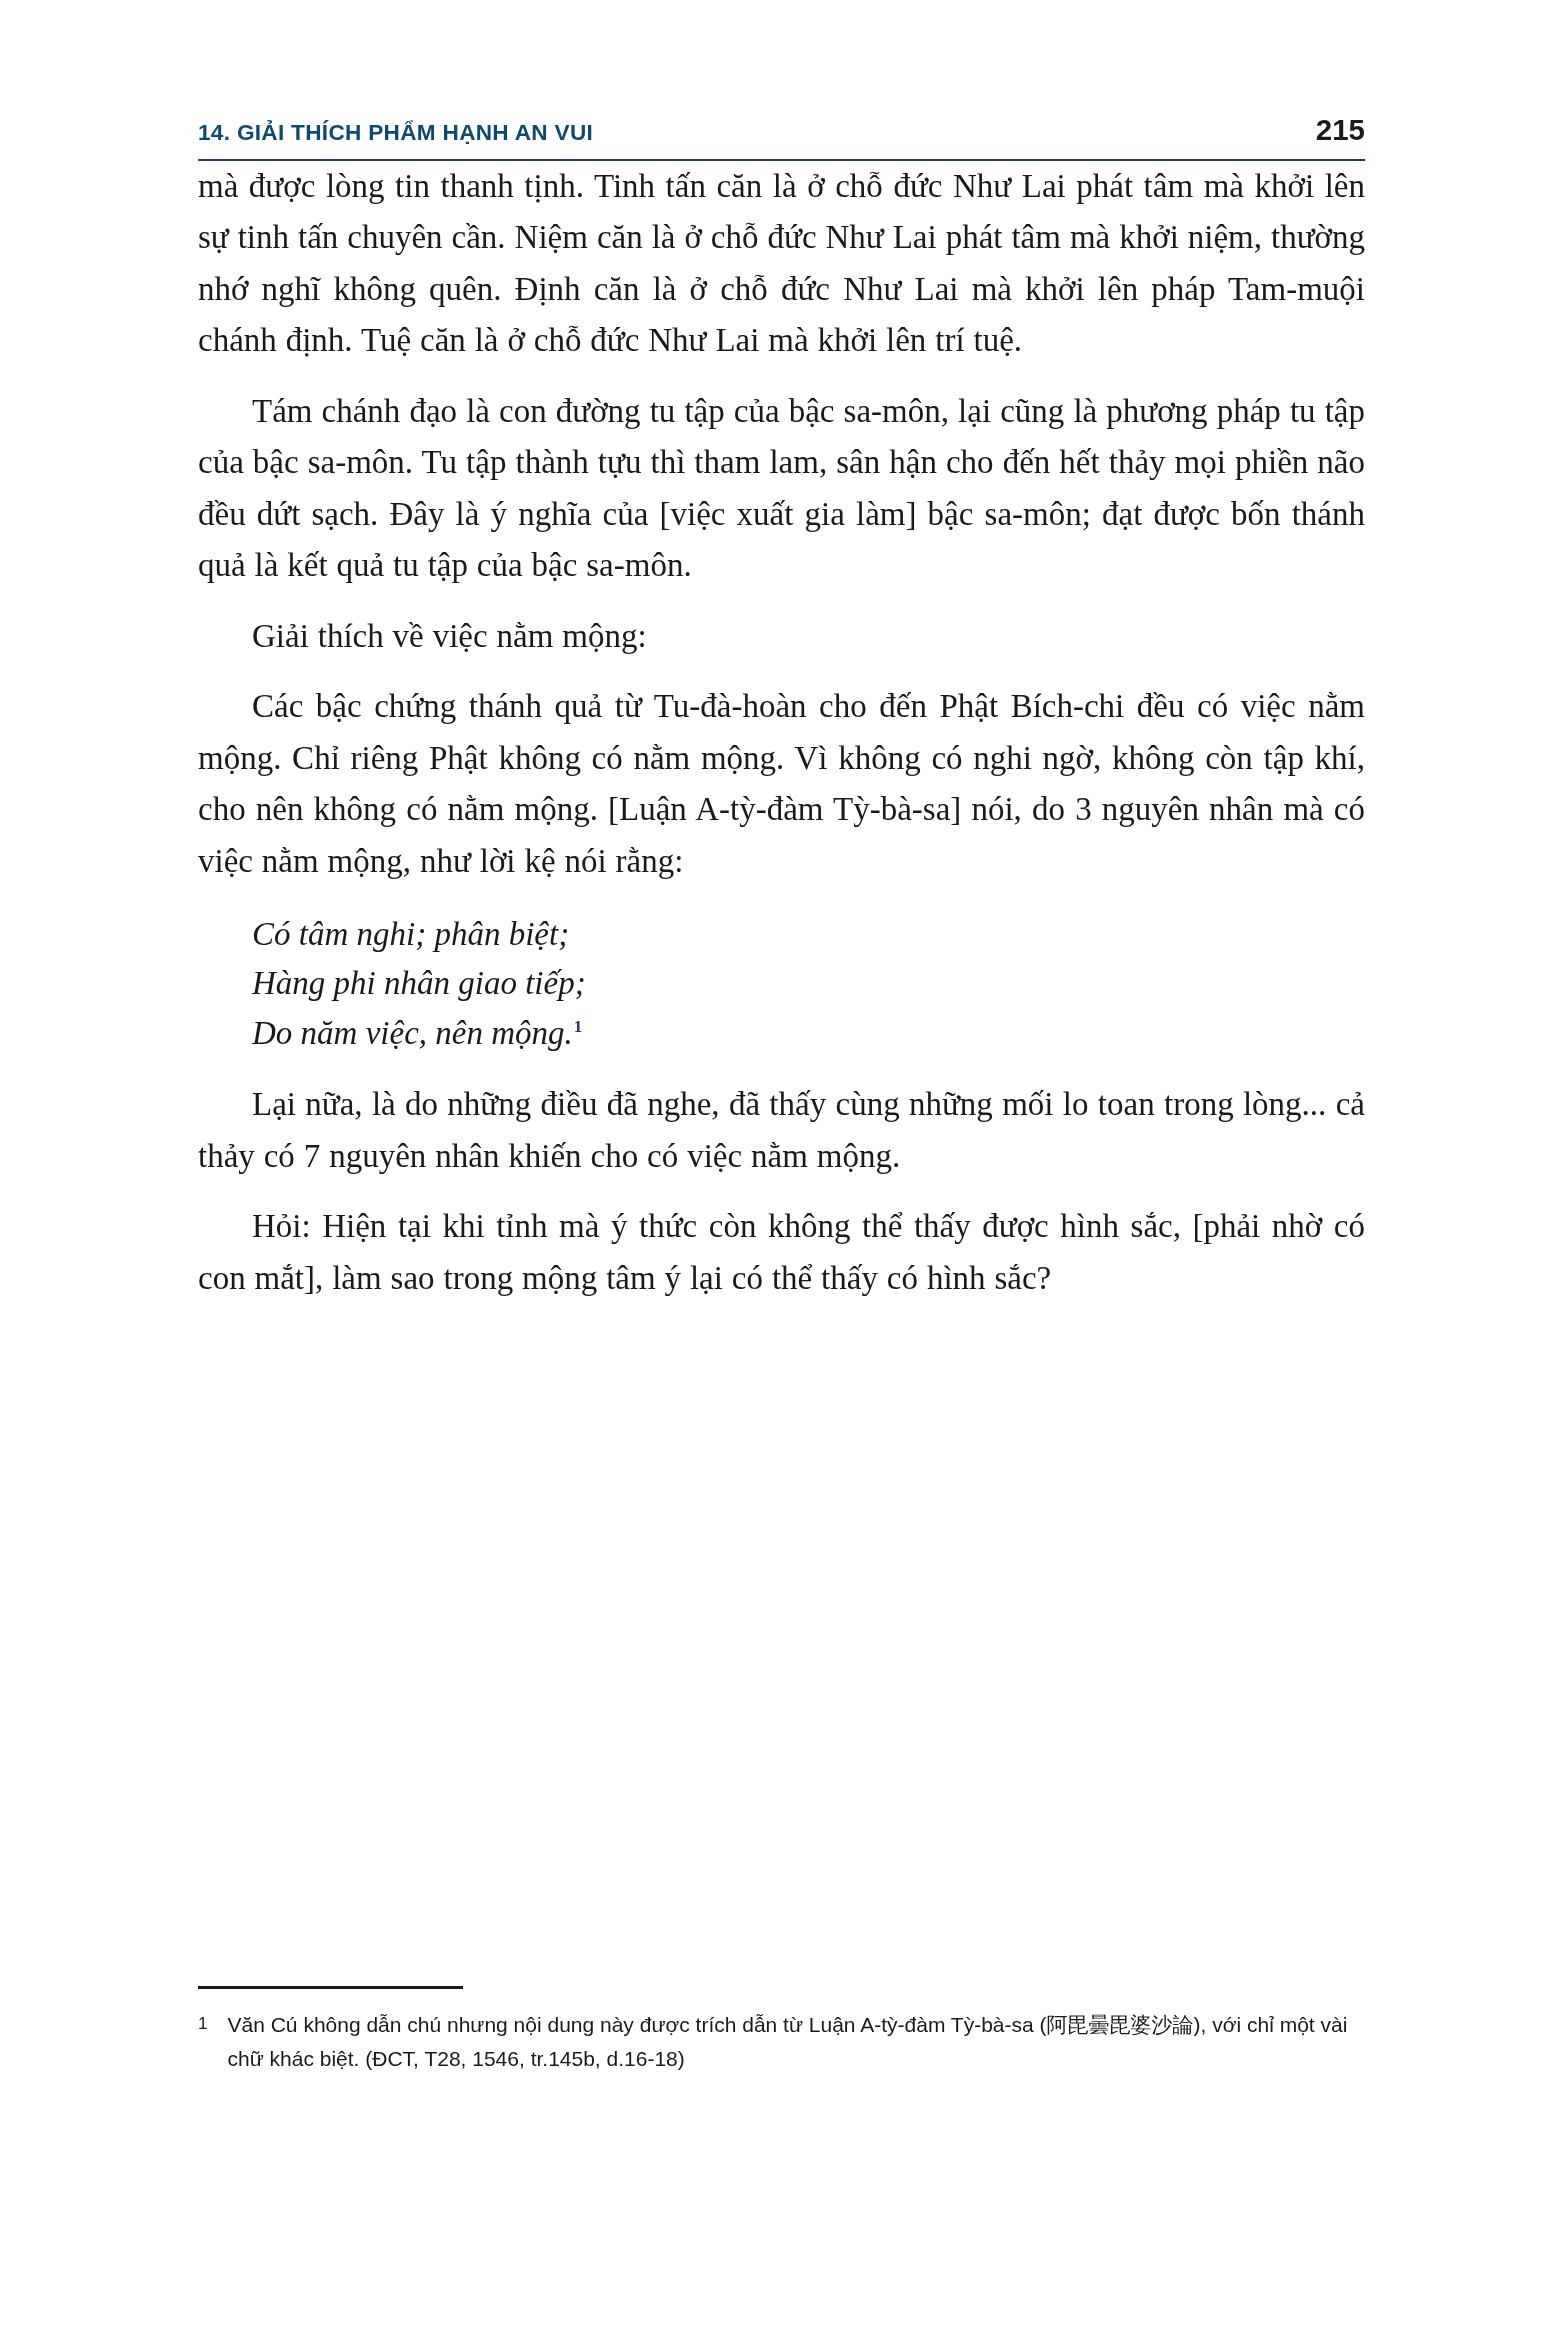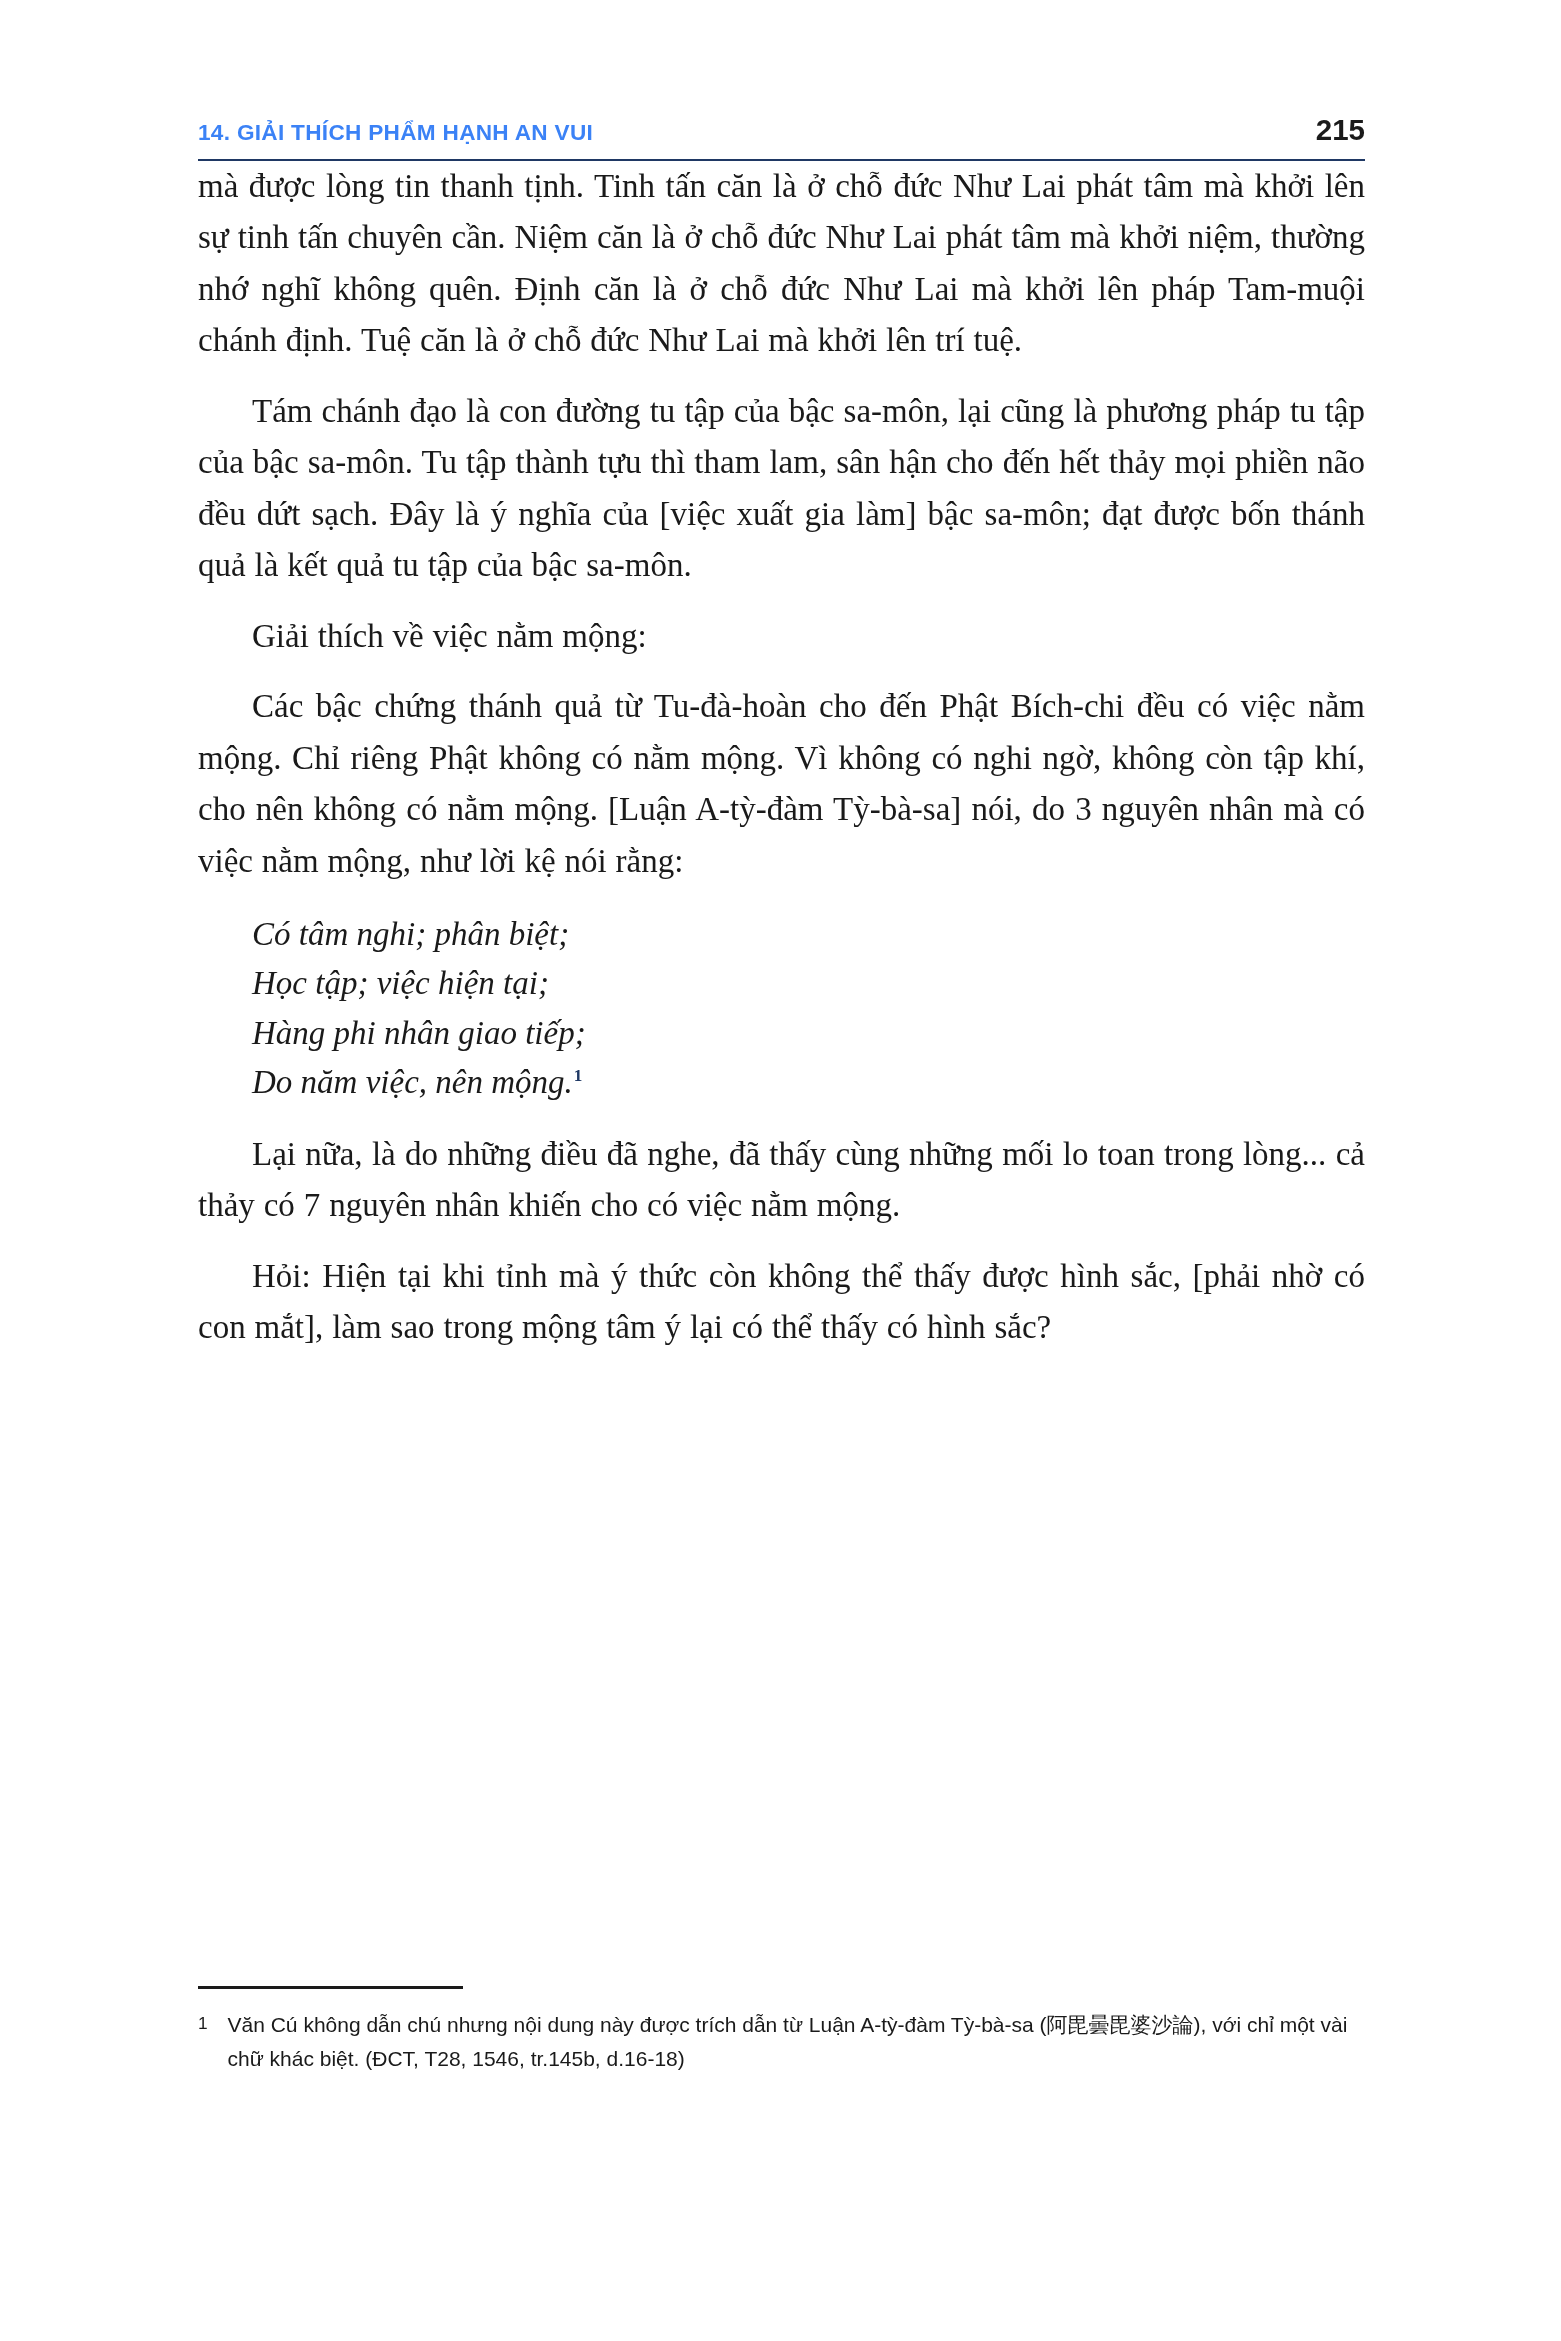--- a/index.html
+++ b/index.html
@@ -37,21 +37,21 @@
     align-items: baseline;
     justify-content: space-between;
     padding-bottom: 12px;
     border-bottom: 2.6px solid #1f3864;
   }
   .running-head-title {
     font-family: "Liberation Sans", sans-serif;
     font-weight: bold;
     font-size: 22.6px;
     letter-spacing: 0.3px;
-    color: #3b82f6;
+    color: #0c4a6e;
     text-transform: uppercase;
   }
   .running-head-page {
     font-family: "Liberation Sans", sans-serif;
     font-weight: bold;
     font-size: 29.5px;
     color: #1a1a1a;
   }
 
   
@@ -146,21 +146,20 @@
       <p class="para">mà được lòng tin thanh tịnh. Tinh tấn căn là ở chỗ đức Như Lai phát tâm mà khởi lên sự tinh tấn chuyên cần. Niệm căn là ở chỗ đức Như Lai phát tâm mà khởi niệm, thường nhớ nghĩ không quên. Định căn là ở chỗ đức Như Lai mà khởi lên pháp Tam-muội chánh định. Tuệ căn là ở chỗ đức Như Lai mà khởi lên trí tuệ.</p>
 
       <p class="para indent">Tám chánh đạo là con đường tu tập của bậc sa-môn, lại cũng là phương pháp tu tập của bậc sa-môn. Tu tập thành tựu thì tham lam, sân hận cho đến hết thảy mọi phiền não đều dứt sạch. Đây là ý nghĩa của [việc xuất gia làm] bậc sa-môn; đạt được bốn thánh quả là kết quả tu tập của bậc sa-môn.</p>
 
       <p class="para indent">Giải thích về việc nằm mộng:</p>
 
       <p class="para indent">Các bậc chứng thánh quả từ Tu-đà-hoàn cho đến Phật Bích-chi đều có việc nằm mộng. Chỉ riêng Phật không có nằm mộng. Vì không có nghi ngờ, không còn tập khí, cho nên không có nằm mộng. [Luận A-tỳ-đàm Tỳ-bà-sa] nói, do 3 nguyên nhân mà có việc nằm mộng, như lời kệ nói rằng:</p>
 
       <div class="verse">
         <div>Có tâm nghi; phân biệt;</div>
-        <div>Học tập; việc hiện tại;</div>
         <div>Hàng phi nhân giao tiếp;</div>
         <div><span>Do năm việc, nên mộng.</span><sup class="fn">1</sup></div>
       </div>
 
       <p class="para indent">Lại nữa, là do những điều đã nghe, đã thấy cùng những mối lo toan trong lòng... cả thảy có 7 nguyên nhân khiến cho có việc nằm mộng.</p>
 
       <p class="para indent"><span class="bold">Hỏi:</span><span> Hiện tại khi tỉnh mà ý thức còn không thể thấy được hình sắc, [phải nhờ có con mắt], làm sao trong mộng tâm ý lại có thể thấy có hình sắc?</span></p>
 
     </div>
   </div>

